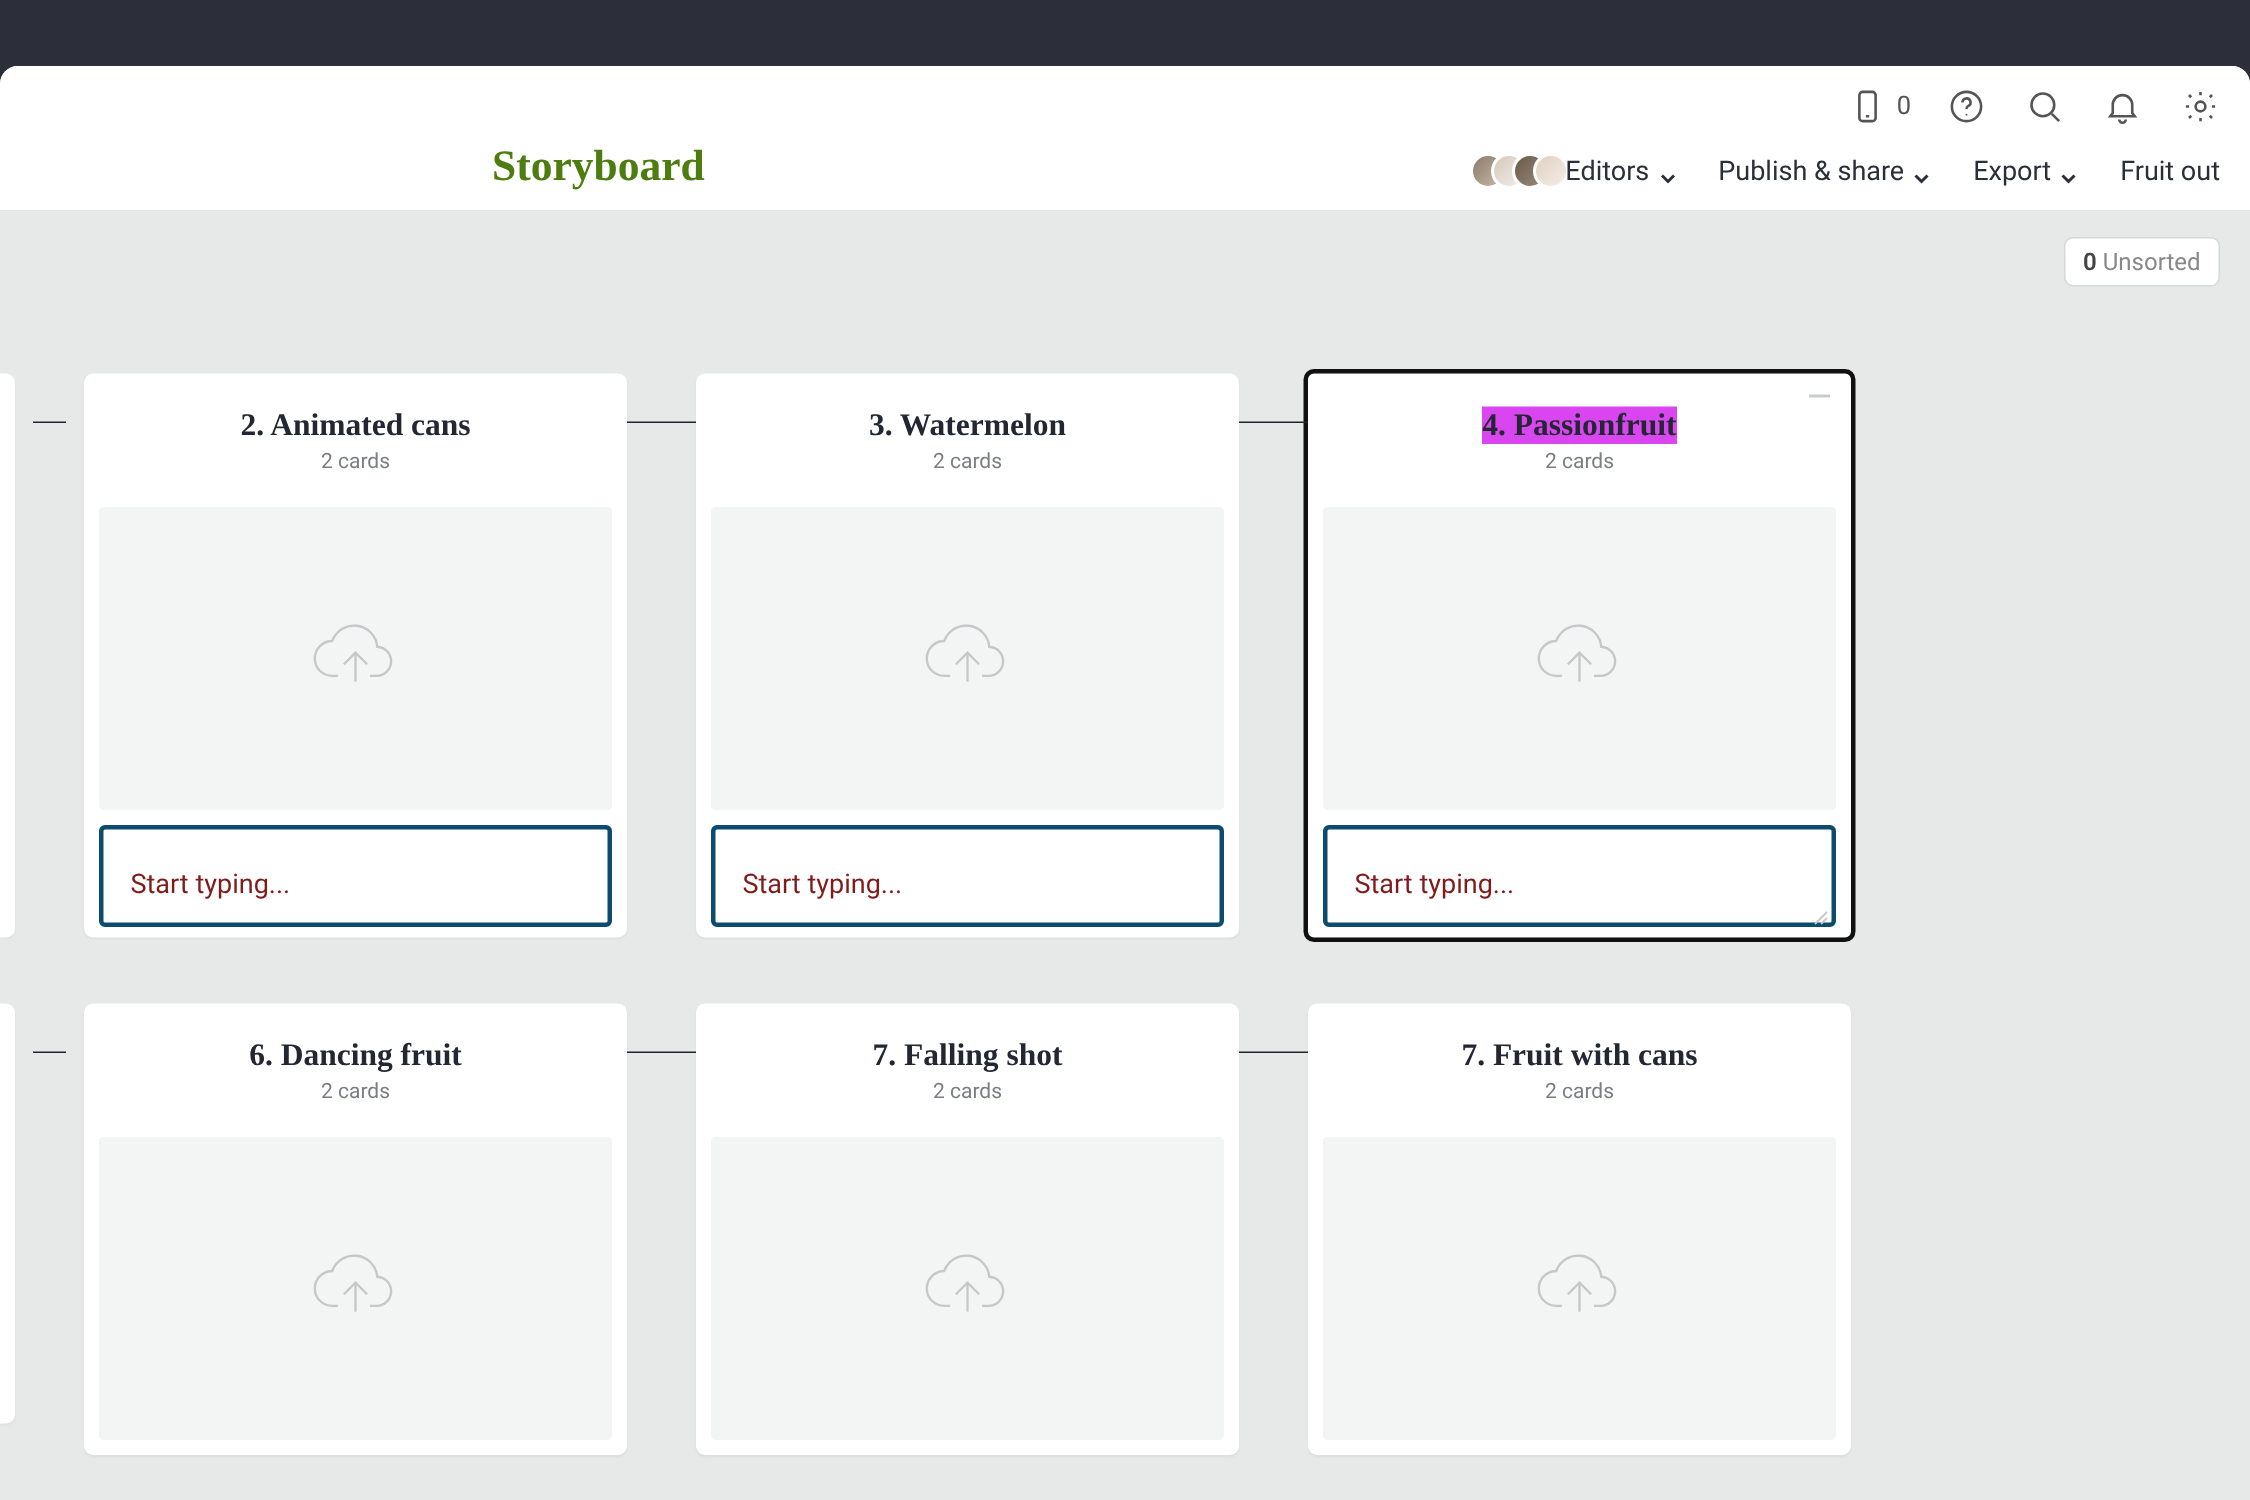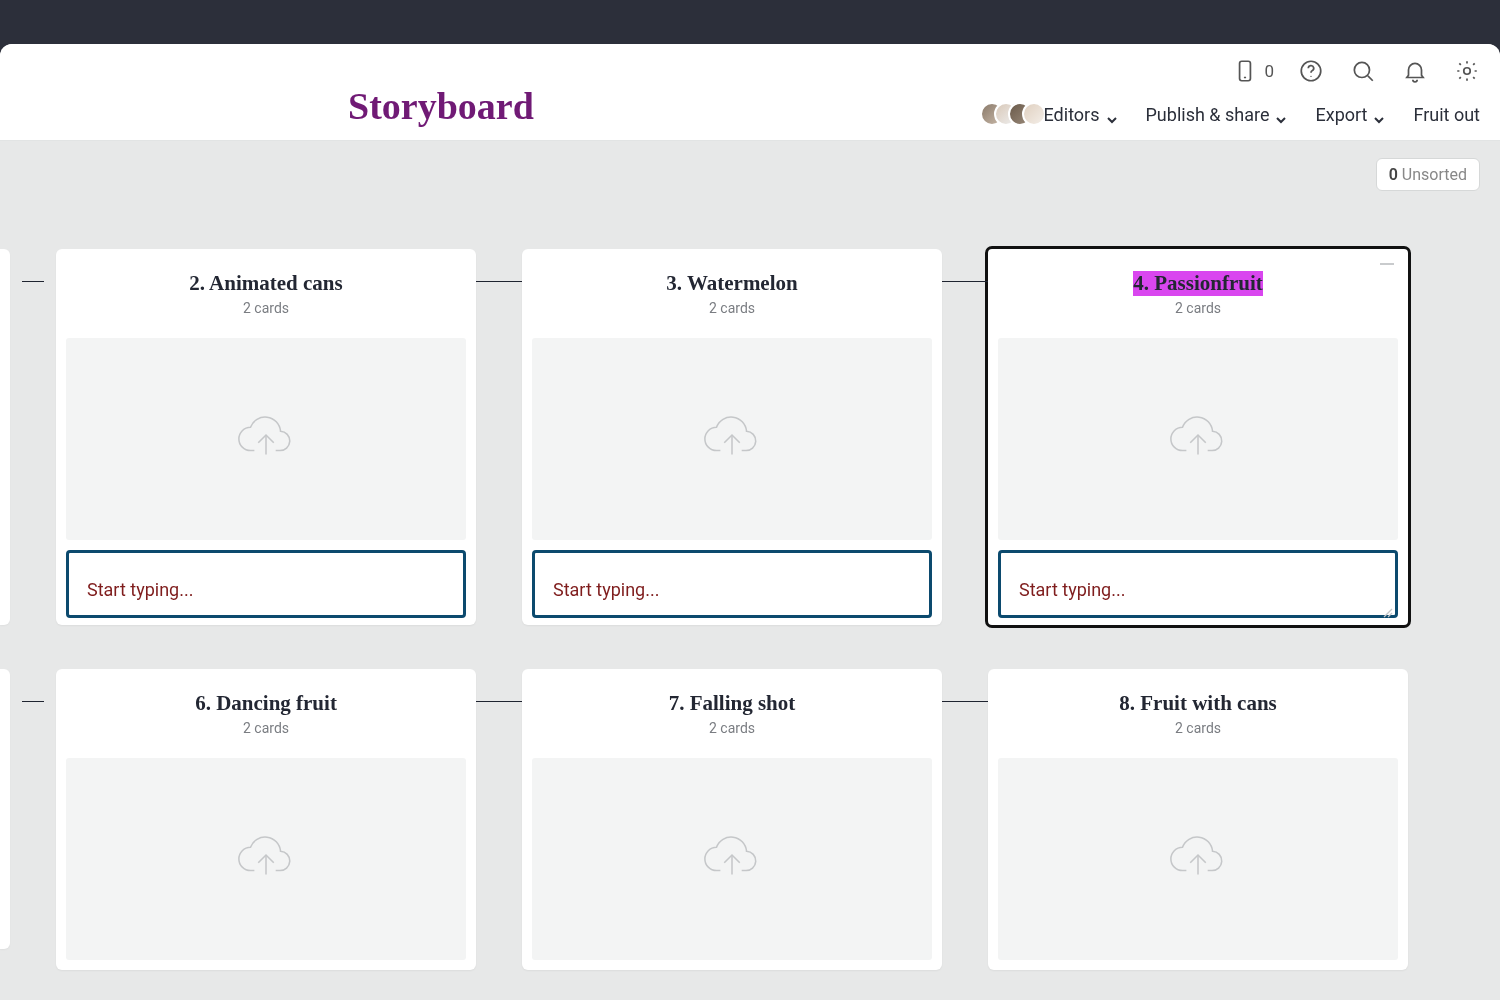--- a/index.html
+++ b/index.html
@@ -41,26 +41,26 @@
     width: 30px; height: 30px;
     display: flex; align-items: center; justify-content: center;
     cursor: pointer;
     color: #555;
   }
   .icon-btn svg { width: 26px; height: 26px; stroke: #555; fill: none; stroke-width: 1.6; }
   .phone-group { display:flex; align-items:center; gap:4px; cursor:pointer; }
   .phone-group .count { font-size: 17px; color:#555; }
   .page-title {
     position: absolute;
-    left: 348px;
+    left: 328px;
     bottom: 12px;
     font-family: Georgia, "Times New Roman", serif;
     font-weight: 700;
-    font-size: 38px;
-    color: #701a75;
+    font-size: 29px;
+    color: #4d7c0f;
     cursor: text;
   }
   .header-actions {
     position: absolute;
     right: 20px;
     bottom: 14px;
     display: flex;
     align-items: center;
     gap: 30px;
     font-size: 18px;
@@ -131,21 +131,21 @@
     background:#fff;
     border-radius: 0 6px 6px 0;
     box-shadow: 0 1px 2px rgba(0,0,0,0.04);
     flex: none;
   }
   .row-cards {
     display:flex;
     gap:46px;
   }
   .card {
-    width: 420px;
+    width: 362px;
     background:#fff;
     border-radius: 6px;
     box-shadow: 0 1px 2px rgba(0,0,0,0.05);
     padding: 0 10px 10px 10px;
     position:relative;
   }
   .card.tall { height: 376px; }
   .card-head {
     text-align:center;
     padding-top: 22px;
@@ -415,21 +415,21 @@
                   <line x1="32" y1="42" x2="32" y2="22"></line>
                   <polyline points="24,30 32,22 40,30"></polyline>
                 </svg>
             </span>
           </div>
         </div>
 
         <div class="card">
           <div class="card-connector"></div>
           <div class="card-head">
-            <span class="card-title">8. Fruit with cans</span>
+            <span class="card-title">7. Fruit with cans</span>
             <div class="card-sub">2 cards</div>
           </div>
           <div class="img-drop">
             <span class="cloud-icon">
               <svg viewBox="0 0 64 48">
                   <path d="M20 38h-4a12 12 0 0 1 0-24 16 16 0 0 1 31 4 10 10 0 0 1-1 20h-4"></path>
                   <line x1="32" y1="42" x2="32" y2="22"></line>
                   <polyline points="24,30 32,22 40,30"></polyline>
                 </svg>
             </span>

